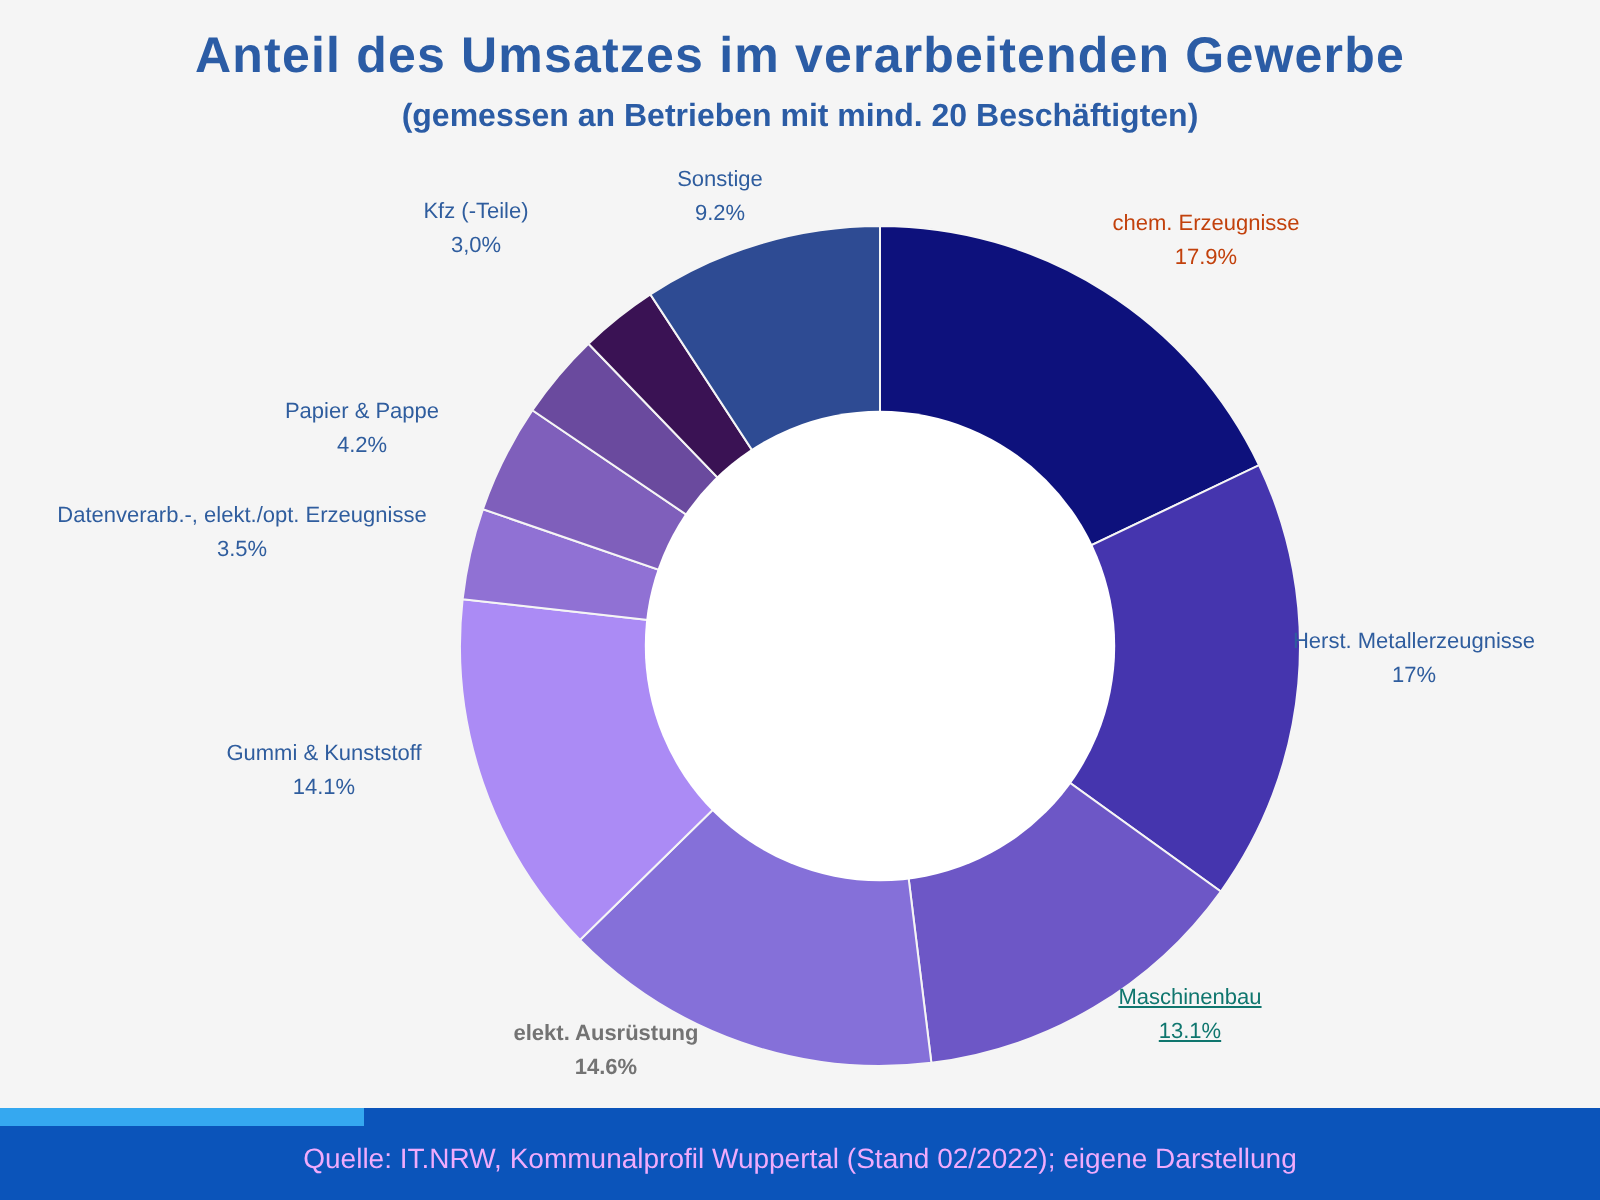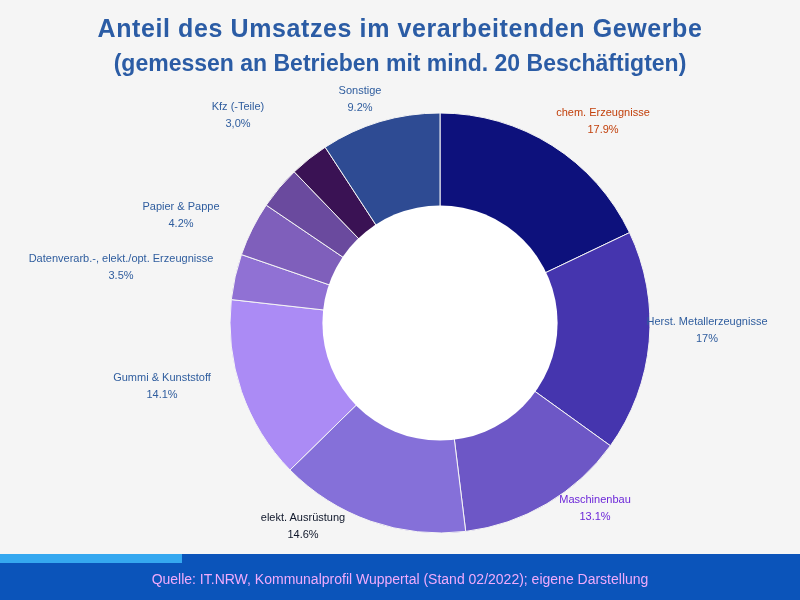--- a/index.html
+++ b/index.html
@@ -34,21 +34,21 @@
     letter-spacing: 0.6px;
     color: #2b5ca5;
     font-weight: 600;
   }
   #subtitle {
     position: absolute;
     left: 0;
     top: 50px;
     width: 800px;
     text-align: center;
-    font-size: 23px;
+    font-size: 16px;
     color: #2b5ca5;
     font-weight: 600;
   }
 
   
   #donut-wrap {
     position: absolute;
     left: 0;
     top: 0;
     width: 800px;
@@ -158,26 +158,26 @@
   <div class="slice-label lbl-daten" style="color: rgb(47, 93, 158);">
     <span class="lbl-name">Datenverarb.-, elekt./opt. Erzeugnisse</span>
     <span class="lbl-val">3.5%</span>
   </div>
 
   <div class="slice-label lbl-gummi" style="color: rgb(47, 93, 158);">
     <span class="lbl-name">Gummi &amp; Kunststoff</span>
     <span class="lbl-val">14.1%</span>
   </div>
 
-  <div class="slice-label lbl-elekt" style="color: #0f172a;">
+  <div class="slice-label lbl-elekt" style="color: #737373; font-weight: bold;">
     <span class="lbl-name">elekt. Ausrüstung</span>
     <span class="lbl-val">14.6%</span>
   </div>
 
-  <div class="slice-label lbl-maschinen" style="color: #6d28d9;">
+  <div class="slice-label lbl-maschinen" style="color: #0f766e; text-decoration: underline;">
     <span class="lbl-name">Maschinenbau</span>
     <span class="lbl-val">13.1%</span>
   </div>
 
   <div class="slice-label lbl-herst-metall" style="color: rgb(47, 93, 158);">
     <span class="lbl-name">Herst. Metallerzeugnisse</span>
     <span class="lbl-val">17%</span>
   </div>
 
   <div class="slice-label lbl-chem" style="color: #c2410c;">

